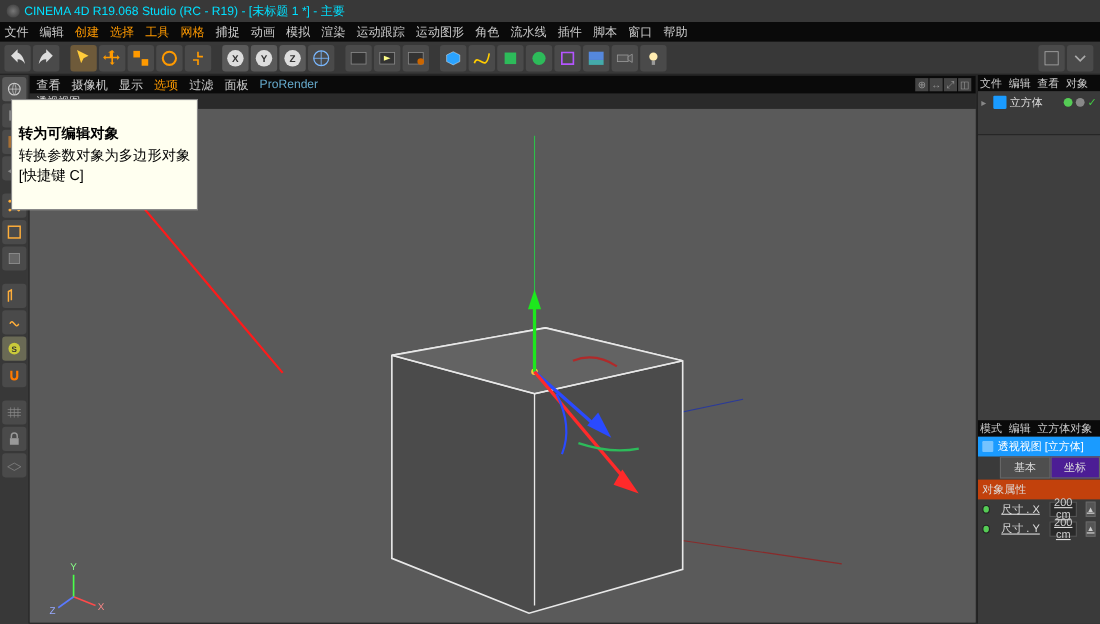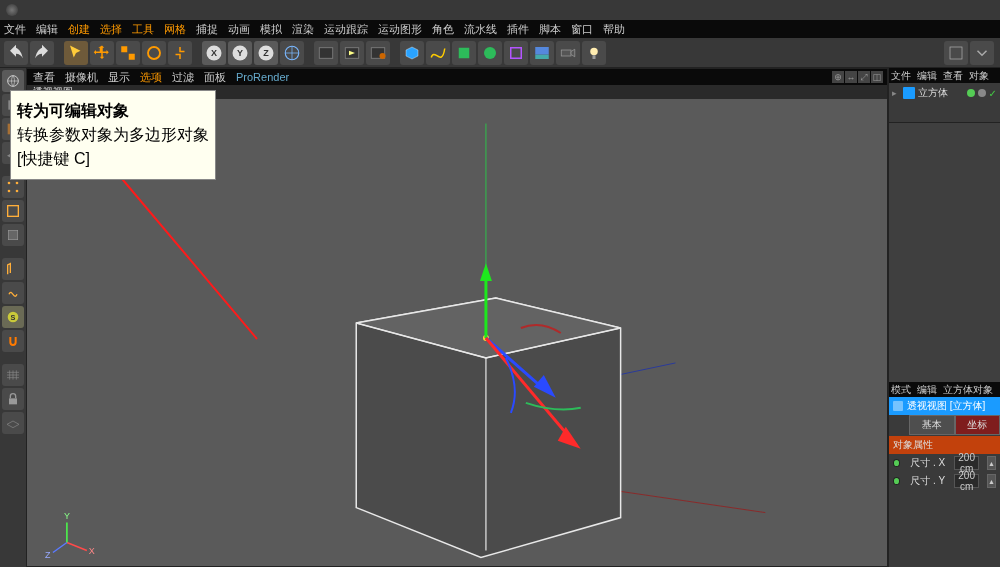--- a/index.html
+++ b/index.html
@@ -26,52 +26,53 @@
 .lt-sep { height: 8px; }
 
 .viewport-wrap { flex: 1; display: flex; flex-direction: column; background: #383838; border: 1px solid #222; }
 .vp-menubar { height: 16px; background: #0a0a0a; display:flex; align-items:center; padding:0 6px; gap:10px; color:#ccc; font-size:11px; position:relative;}
 .vp-menubar .hl { color:#ff9a00; }
 .vp-menubar-right { position:absolute; right:4px; display:flex; gap:1px; }
 .vp-menubar-right .mi { width:12px; height:12px; background:#444; font-size:9px; color:#999;display:flex;align-items:center;justify-content:center; }
 .vp-title { height: 14px; background:#2a2a2a; color:#ddd; font-size:10px; padding:0 6px; display:flex;align-items:center;}
 .viewport { flex:1; background:#5a5a5a; position:relative; overflow:hidden; }
 
-.tooltip { position:absolute; left:10px; top:90px; background:#fffff0; border:1px solid #888; padding:8px 6px; font-size:16px; color:#000; z-index:50; line-height:1.5; }
+.tooltip { position:absolute; left:10px; top:90px; background:#fffff0; border:1px solid #888; padding:20px 6px; font-size:13px; color:#000; z-index:50; line-height:1.5; }
 
 .right-col { width: 112px; background:#333; display:flex; flex-direction:column; border-left:1px solid #222; overflow:hidden;}
 .panel-tabs { height:15px; background:#0a0a0a; display:flex; align-items:center; padding:0 2px; gap:6px; color:#ccc; font-size:10px; }
 .objlist { flex:0 0 40px; background:#3a3a3a; padding:3px; border-bottom:1px solid #222;}
 .obj-item { display:flex; align-items:center; gap:3px; font-size:10px; color:#ddd; }
 .obj-item .cube-ic { width:12px;height:12px;background:#1a9bff;border-radius:1px;}
 .obj-dot { width:8px;height:8px;border-radius:50%;}
 
 .spacer-panel { flex:1; background:#3f3f3f; }
 
 .attr-panel { flex:0 0 185px; background:#3a3a3a; font-size:10px; color:#ddd; }
 .attr-tabs { height:15px; background:#0a0a0a; display:flex; align-items:center; padding:0 2px; gap:6px; font-size:10px; color:#ccc;}
 .attr-head { background:#1a9bff; color:#fff; padding:2px 4px; display:flex;align-items:center; gap:4px;}
 .attr-head .ic{width:10px;height:10px;background:#fff;opacity:.4;border-radius:1px;}
 .attr-subtabs { display:flex;padding-left:20px; }
 .attr-subtabs div { flex:1; background:#4e4e4e; padding:2px 4px; text-align:center; border:1px solid #666;}
-.attr-subtabs div.act { background:#7f1d1d; }
+.attr-subtabs div.act { background:#4c1d95; }
 .attr-section { background:#c2410c; padding:2px 4px; margin-top:1px;}
-.attr-row { display:flex; align-items:center; padding:2px 4px; gap:8px; }
+.attr-row { display:flex; align-items:center; padding:2px 4px; gap:8px;text-decoration:underline; }
 .attr-row .dot{width:8px;height:8px;border-radius:50%;background:#5c5;border:1px solid #222;margin-right:2px;}
 .attr-row .lbl{flex:0 0 36px; font-size:10px;}
 .attr-row .inp{flex:1; background:#2a2a2a; color:#ccc; height:14px; font-size:10px; padding:0 3px; border:1px solid #555; display:flex;align-items:center;text-align:center;}
 .attr-row .step{width:10px;height:14px;background:#555;border:1px solid #666;display:flex;align-items:center;justify-content:center;font-size:7px;color:#ccc;}
 
 .arrow-annot { position:absolute; pointer-events:none; }
 </style>
 </head>
 <body>
 
 <div class="titlebar">
   <span class="title-icon"></span>
+  <span>CINEMA 4D R19.068 Studio (RC - R19) - [未标题 1 *] - 主要</span>
 </div>
 
 <div class="menubar">
   <span>文件</span>
   <span>编辑</span>
   <span class="hl">创建</span>
   <span class="hl">选择</span>
   <span class="hl">工具</span>
   <span class="hl">网格</span>
   <span>捕捉</span>

